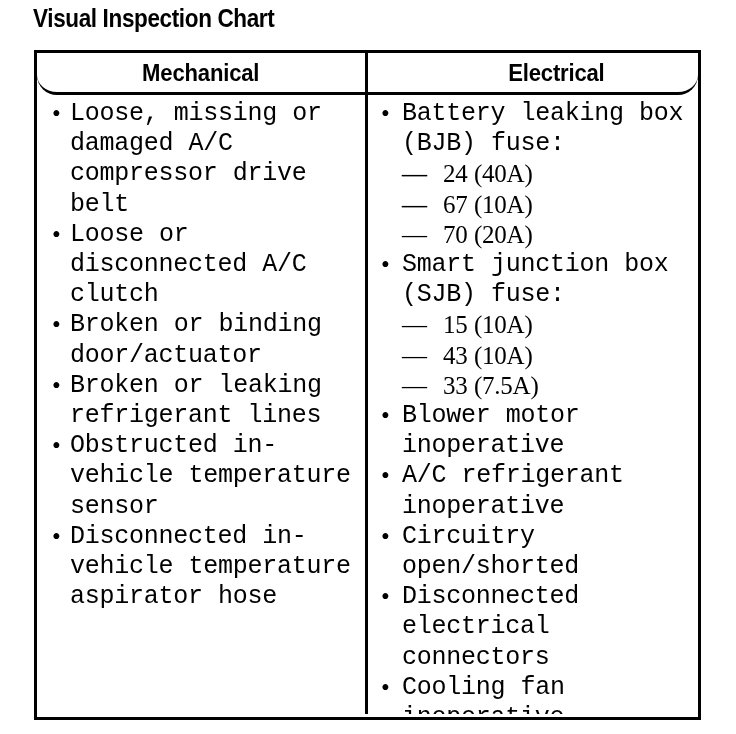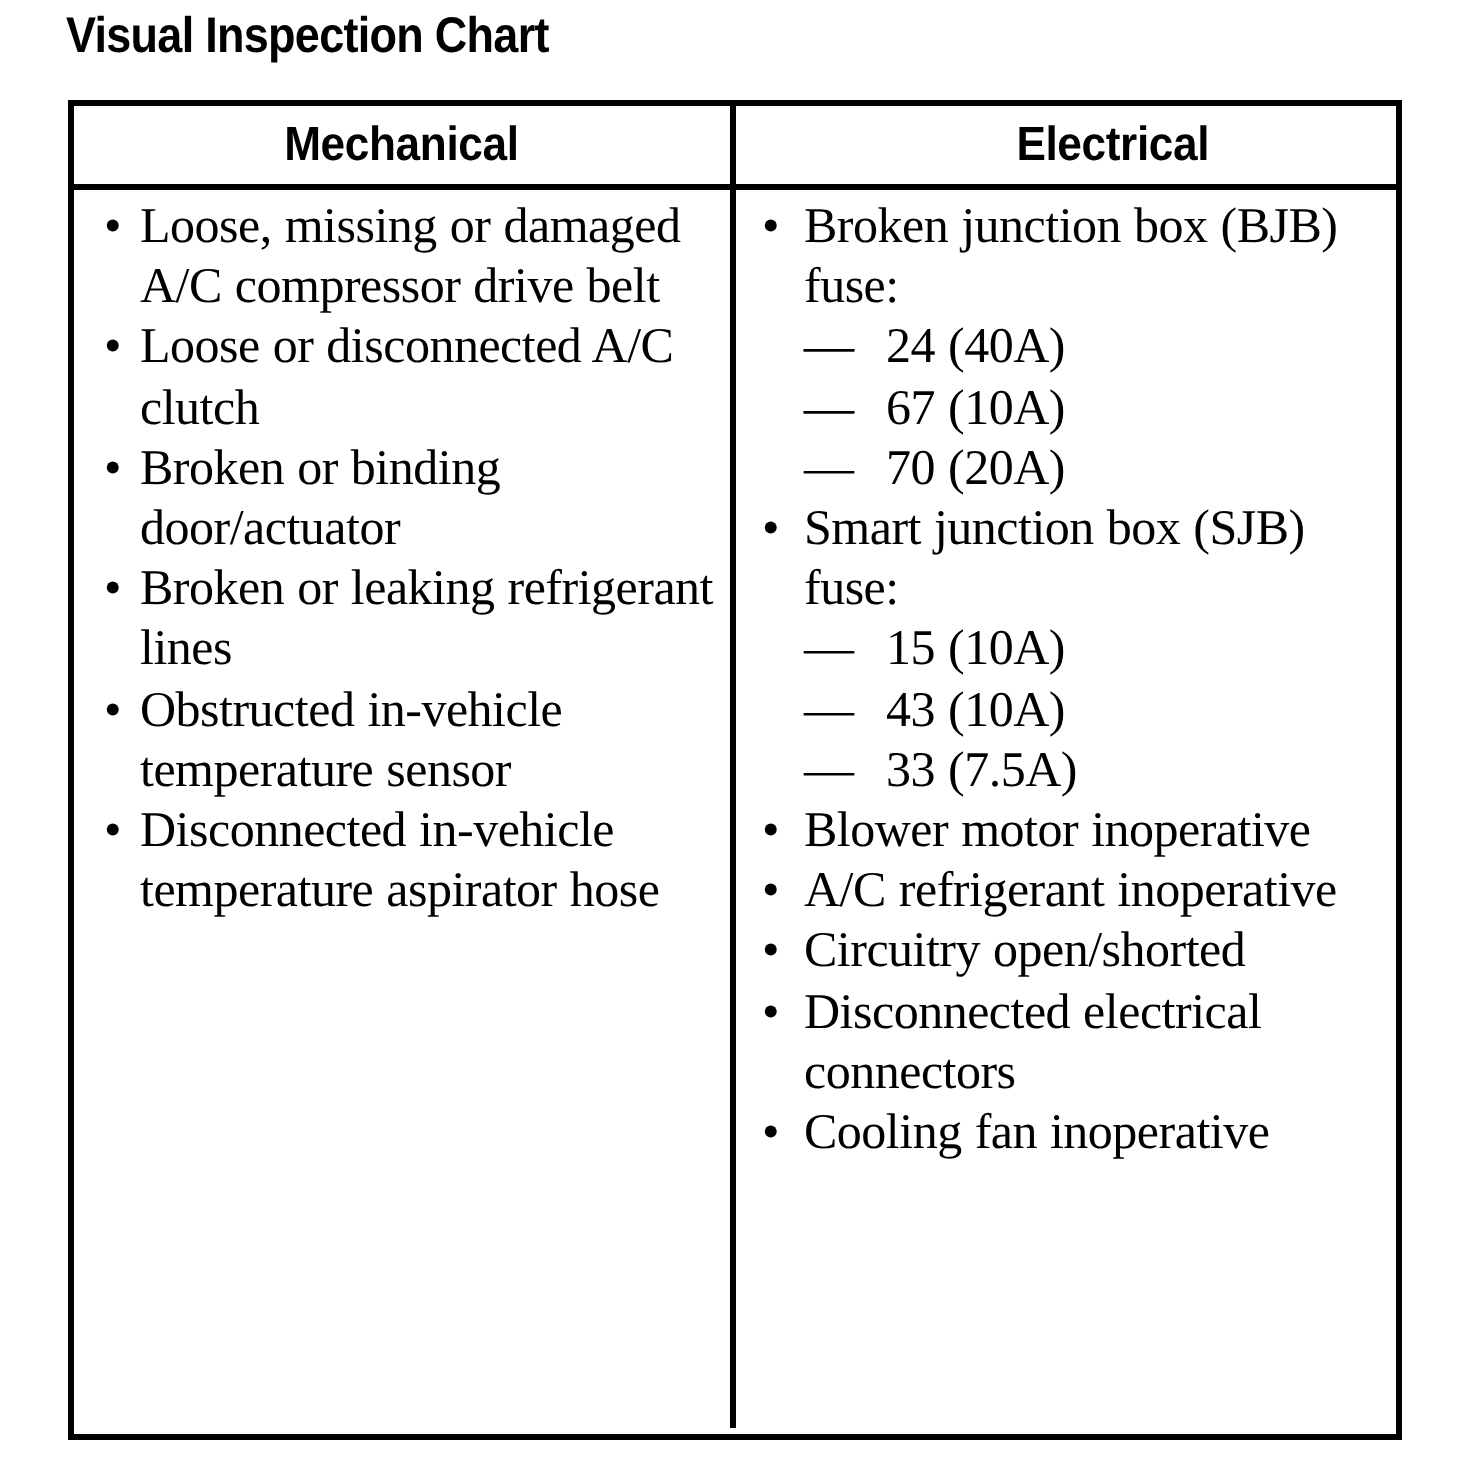--- a/index.html
+++ b/index.html
@@ -52,20 +52,21 @@
     background: #ffffff;
   }
 
   
   .table-header {
     position: relative;
     height: 42px;
     box-sizing: border-box;
     border-bottom: 3px solid #000000;
     display: flex;
+    border-radius: 20px;
   }
   .header-cell {
     box-sizing: border-box;
     display: flex;
     align-items: center;
     justify-content: center;
     font-family: "Liberation Sans", "DejaVu Sans", sans-serif;
     font-weight: bold;
     font-size: 24px;
     line-height: 26px;
@@ -111,20 +112,21 @@
   }
   ul.bullets > li.bullet-item > .bullet-dot {
     position: absolute;
     left: 14px;
     top: 0;
     font-size: 25px;
     line-height: 30.2px;
   }
   .bullet-text {
     display: block;
+    font-family: Liberation Mono, monospace;
   }
 
   
   .body-cell.left ul.bullets > li.bullet-item {
     padding-left: 33px;
     padding-right: 4px;
   }
   .body-cell.left ul.bullets > li.bullet-item > .bullet-dot { left: 15px; }
 
   
@@ -211,21 +213,21 @@
           </li>
 
         </ul>
       </div>
 
       <div class="body-cell right">
         <ul class="bullets">
 
           <li class="bullet-item">
             <span class="bullet-dot">•</span>
-            <span class="bullet-text">Broken junction box (BJB) fuse:</span>
+            <span class="bullet-text">Battery leaking box (BJB) fuse:</span>
             <ul class="subitems">
               <li class="sub-item">
                 <span class="em-dash">—</span>
               </li>
               <li class="sub-item">
                 <span class="em-dash">—</span>
                 <span>24 (40A)</span>
               </li>
               <li class="sub-item">
                 <span class="em-dash">—</span>

